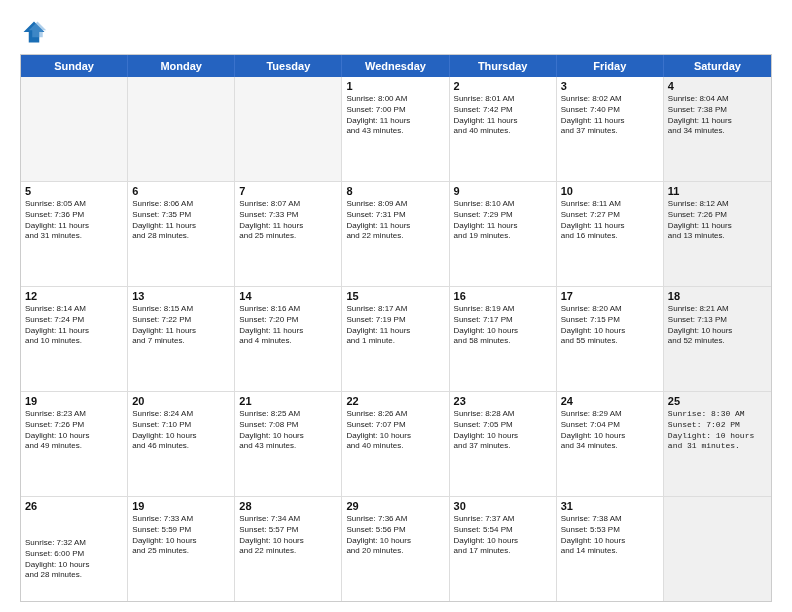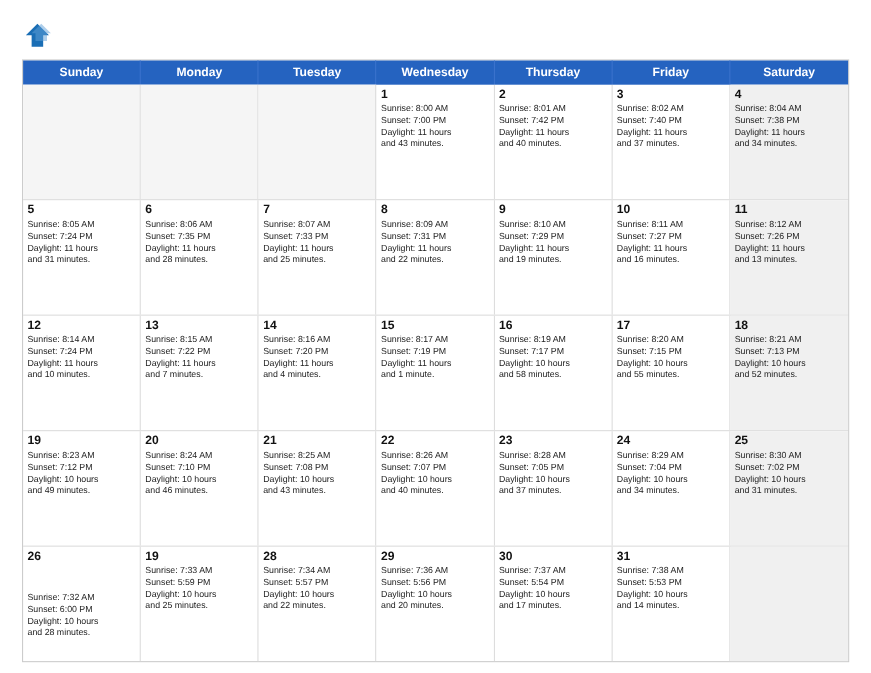--- a/index.html
+++ b/index.html
@@ -172,21 +172,21 @@
             <div class="cell-text" style="white-space: pre-line;">Sunrise: 8:04 AM
 Sunset: 7:38 PM
 Daylight: 11 hours
 and 34 minutes.</div>
           </div>
         </div>
         <div class="cal-row">
           <div class="cal-cell">
             <div class="day-number">5</div>
             <div class="cell-text" style="white-space: pre-line;">Sunrise: 8:05 AM
-Sunset: 7:24 PM
+Sunset: 7:36 PM
 Daylight: 11 hours
 and 31 minutes.</div>
           </div>
           <div class="cal-cell">
             <div class="day-number">6</div>
             <div class="cell-text" style="white-space: pre-line;">Sunrise: 8:06 AM
 Sunset: 7:35 PM
 Daylight: 11 hours
 and 28 minutes.</div>
           </div>
@@ -274,21 +274,21 @@
             <div class="cell-text" style="white-space: pre-line;">Sunrise: 8:21 AM
 Sunset: 7:13 PM
 Daylight: 10 hours
 and 52 minutes.</div>
           </div>
         </div>
         <div class="cal-row">
           <div class="cal-cell">
             <div class="day-number">19</div>
             <div class="cell-text" style="white-space: pre-line;">Sunrise: 8:23 AM
-Sunset: 7:12 PM
+Sunset: 7:26 PM
 Daylight: 10 hours
 and 49 minutes.</div>
           </div>
           <div class="cal-cell">
             <div class="day-number">20</div>
             <div class="cell-text" style="white-space: pre-line;">Sunrise: 8:24 AM
 Sunset: 7:10 PM
 Daylight: 10 hours
 and 46 minutes.</div>
           </div>
@@ -315,21 +315,21 @@
           </div>
           <div class="cal-cell">
             <div class="day-number">24</div>
             <div class="cell-text" style="white-space: pre-line;">Sunrise: 8:29 AM
 Sunset: 7:04 PM
 Daylight: 10 hours
 and 34 minutes.</div>
           </div>
           <div class="cal-cell shaded">
             <div class="day-number">25</div>
-            <div class="cell-text" style="white-space: pre-line;">Sunrise: 8:30 AM
+            <div class="cell-text" style="white-space: pre-line; font-family: Liberation Mono, monospace;">Sunrise: 8:30 AM
 Sunset: 7:02 PM
 Daylight: 10 hours
 and 31 minutes.</div>
           </div>
         </div>
         <div class="cal-row">
           <div class="cal-cell">
             <div class="day-number">26</div>
             <div class="cell-text" style="white-space: pre-line; margin-top: 26px;">Sunrise: 7:32 AM
 Sunset: 6:00 PM

